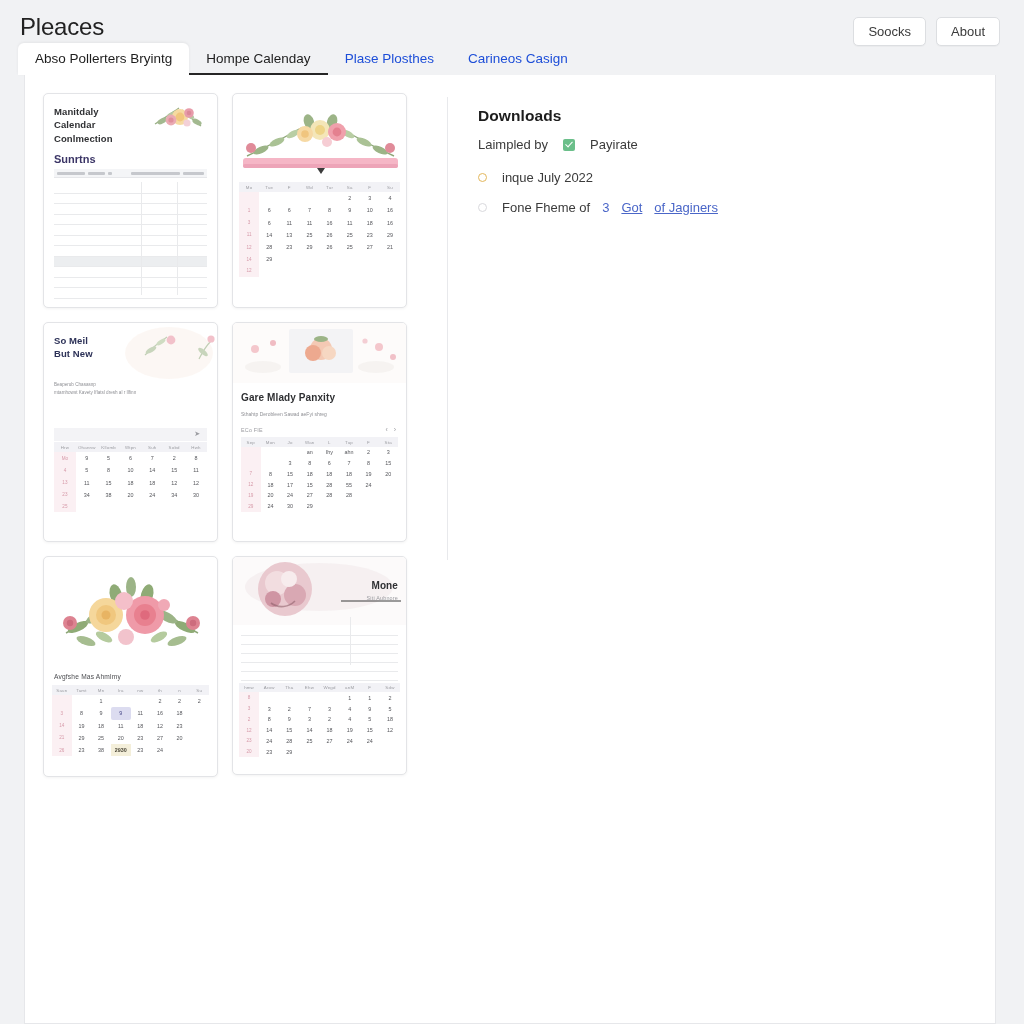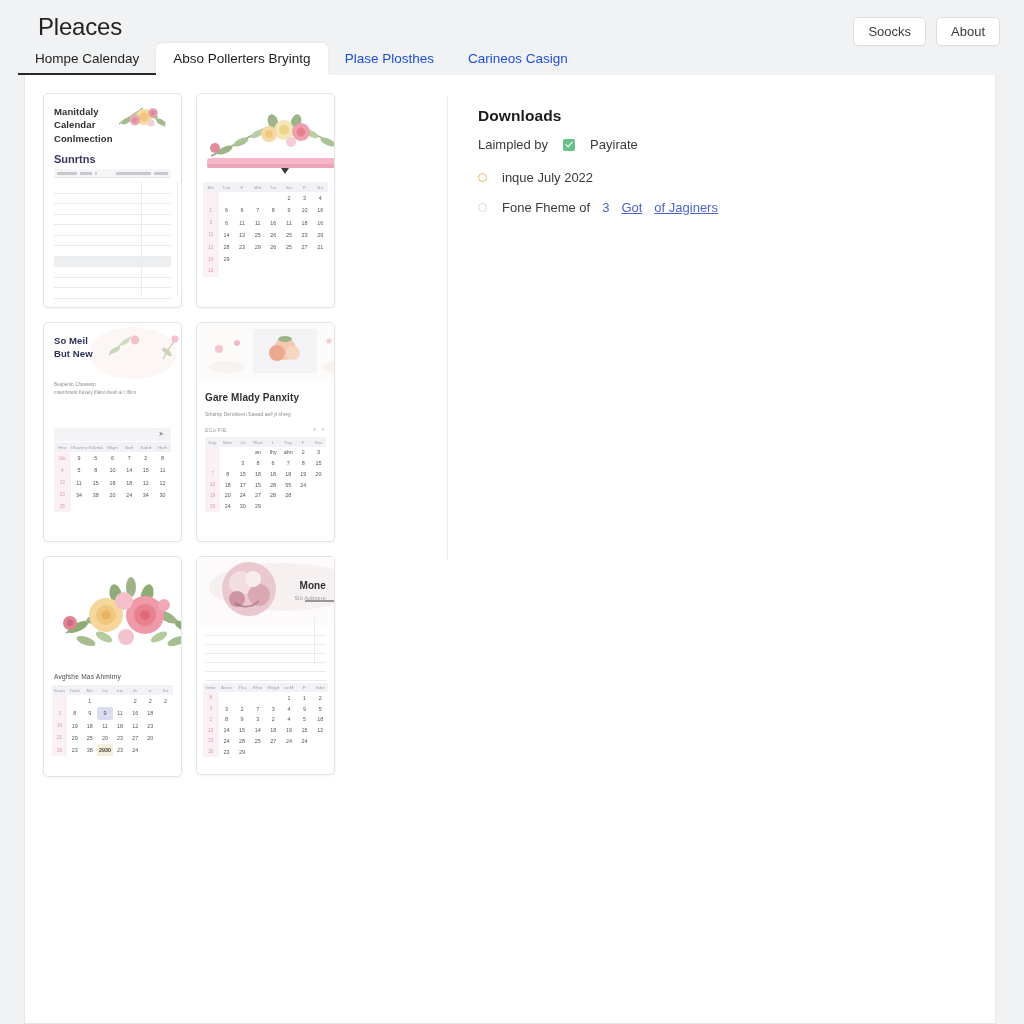--- a/index.html
+++ b/index.html
@@ -18,21 +18,21 @@
   }
 
   
   .page-header {
     position: relative;
     height: 75px;
     padding: 0 24px;
   }
   .brand {
     position: absolute;
-    left: 38px;
+    left: 20px;
     top: 13px;
     font-size: 24px;
     font-weight: 400;
     letter-spacing: -0.2px;
     color: #222;
   }
   .header-actions {
     position: absolute;
     right: 24px;
     top: 17px;
@@ -104,21 +104,21 @@
 
   
   .gallery {
     width: 392px;
     display: flex;
     flex-wrap: wrap;
     gap: 14px;
     align-content: flex-start;
   }
   .card {
-    width: 139px;
+    width: 175px;
     background: #fff;
     border: 1px solid #e3e4e7;
     border-radius: 5px;
     box-shadow: 0 1px 3px rgba(0,0,0,.05);
     overflow: hidden;
     position: relative;
     cursor: pointer;
   }
   .card.h-a { height: 215px; }
   .card.h-b { height: 220px; }
@@ -290,22 +290,22 @@
 
 <div class="page-header">
   <div class="brand">Pleaces</div>
 
   <div class="header-actions">
     <button class="hdr-btn">Soocks</button>
     <button class="hdr-btn">About</button>
   </div>
 
   <div class="tabbar">
+    <div class="tab active">Abso Pollerters Bryintg</div>
     <div class="tab underlined">Hompe Calenday</div>
-    <div class="tab active">Abso Pollerters Bryintg</div>
     <div class="tab">Plase Plosthes</div>
     <div class="tab">Carineos Casign</div>
   </div>
 </div>
 
 <div class="panel">
   <div class="panel-inner">
 
     <div class="gallery">
 

